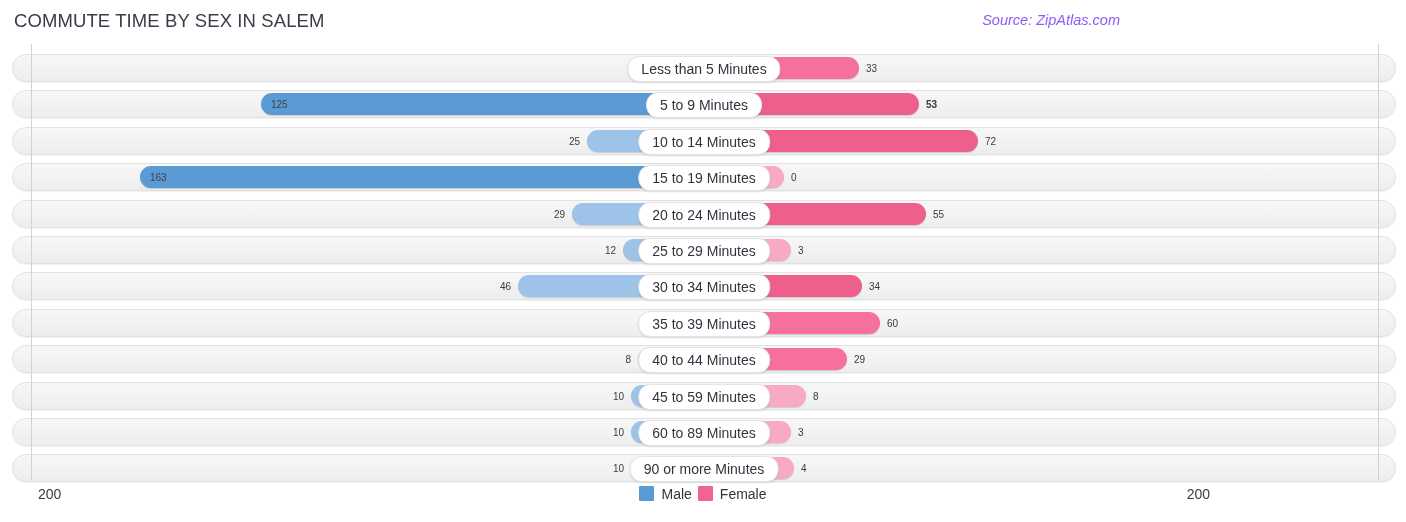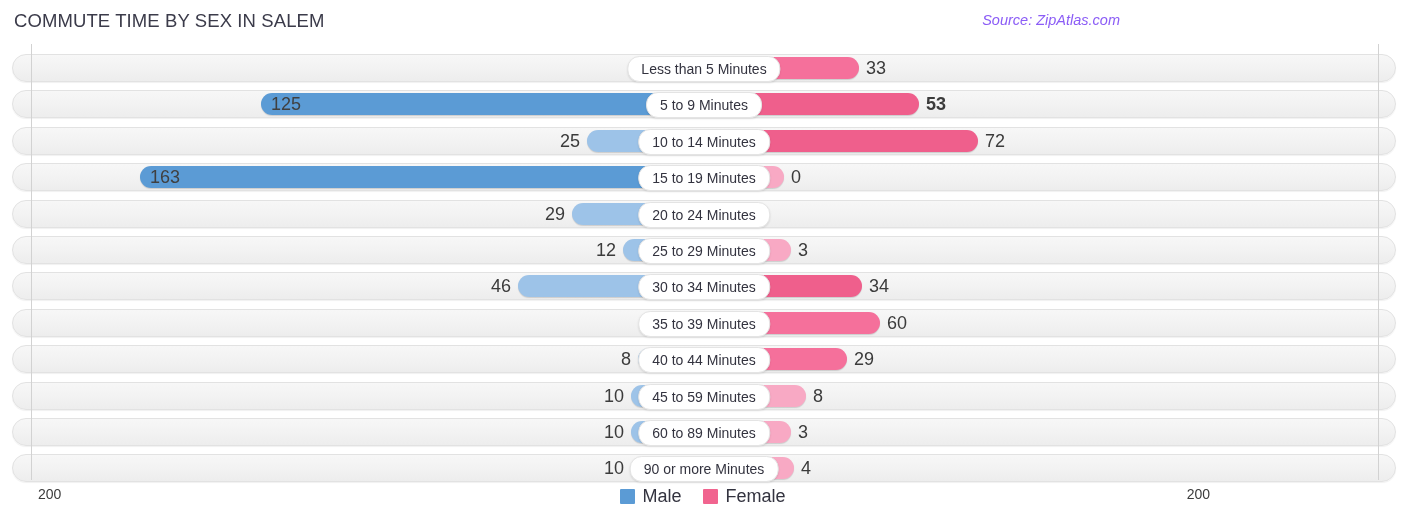--- a/index.html
+++ b/index.html
@@ -81,21 +81,21 @@
     border-radius: 11px;
     box-shadow: 0 1px 1px rgba(0,0,0,0.14);
   }
   .bar-male   { right: 50%; }
   .bar-female { left: 50%; }
 
   .bar-value {
     position: absolute;
     top: 50%;
     transform: translateY(-50%);
-    font-size: 18px;
+    font-size: 10px;
     color: #3b3b3b;
     white-space: nowrap;
   }
   .val-male-out   { right: 100%; margin-right: 7px; }
   .val-female-out { left: 100%; margin-left: 7px; }
   .val-male-in {
     left: 10px;
     color: #404040;
   }
 
@@ -137,22 +137,22 @@
   #legend {
     position: absolute;
     left: 0;
     top: 6px;
     width: 1406px;
     text-align: center;
     font-size: 0;
   }
   .legend-item {
     display: inline-block;
-    margin: 0 11px;
-    font-size: 18px;
+    margin: 0 3px;
+    font-size: 14px;
     color: #33333f;
     white-space: nowrap;
   }
   .legend-swatch {
     display: inline-block;
     width: 15px;
     height: 15px;
     vertical-align: -2px;
     margin-right: 7px;
     border-radius: 1px;
@@ -203,20 +203,23 @@
         </div>
         <div class="bar bar-female" style="width: 80px; background: rgb(248, 169, 196);">
           <span class="bar-value val-female-out">0</span>
         </div>
         <div class="cat-label">15 to 19 Minutes</div>
       </div>
       <div class="row" style="top: 155.6px;">
         <div class="bar bar-male" style="width: 132px; background: rgb(157, 195, 232);">
           <span class="bar-value val-male-out">29</span>
         </div>
+        <div class="bar bar-female" style="width: 222px; background: rgb(239, 95, 140);">
+          <span class="bar-value val-female-out">55</span>
+        </div>
         <div class="cat-label">20 to 24 Minutes</div>
       </div>
       <div class="row" style="top: 192px;">
         <div class="bar bar-male" style="width: 81px; background: rgb(157, 195, 232);">
           <span class="bar-value val-male-out">12</span>
         </div>
         <div class="bar bar-female" style="width: 87px; background: rgb(248, 169, 196);">
           <span class="bar-value val-female-out">3</span>
         </div>
         <div class="cat-label">25 to 29 Minutes</div>

